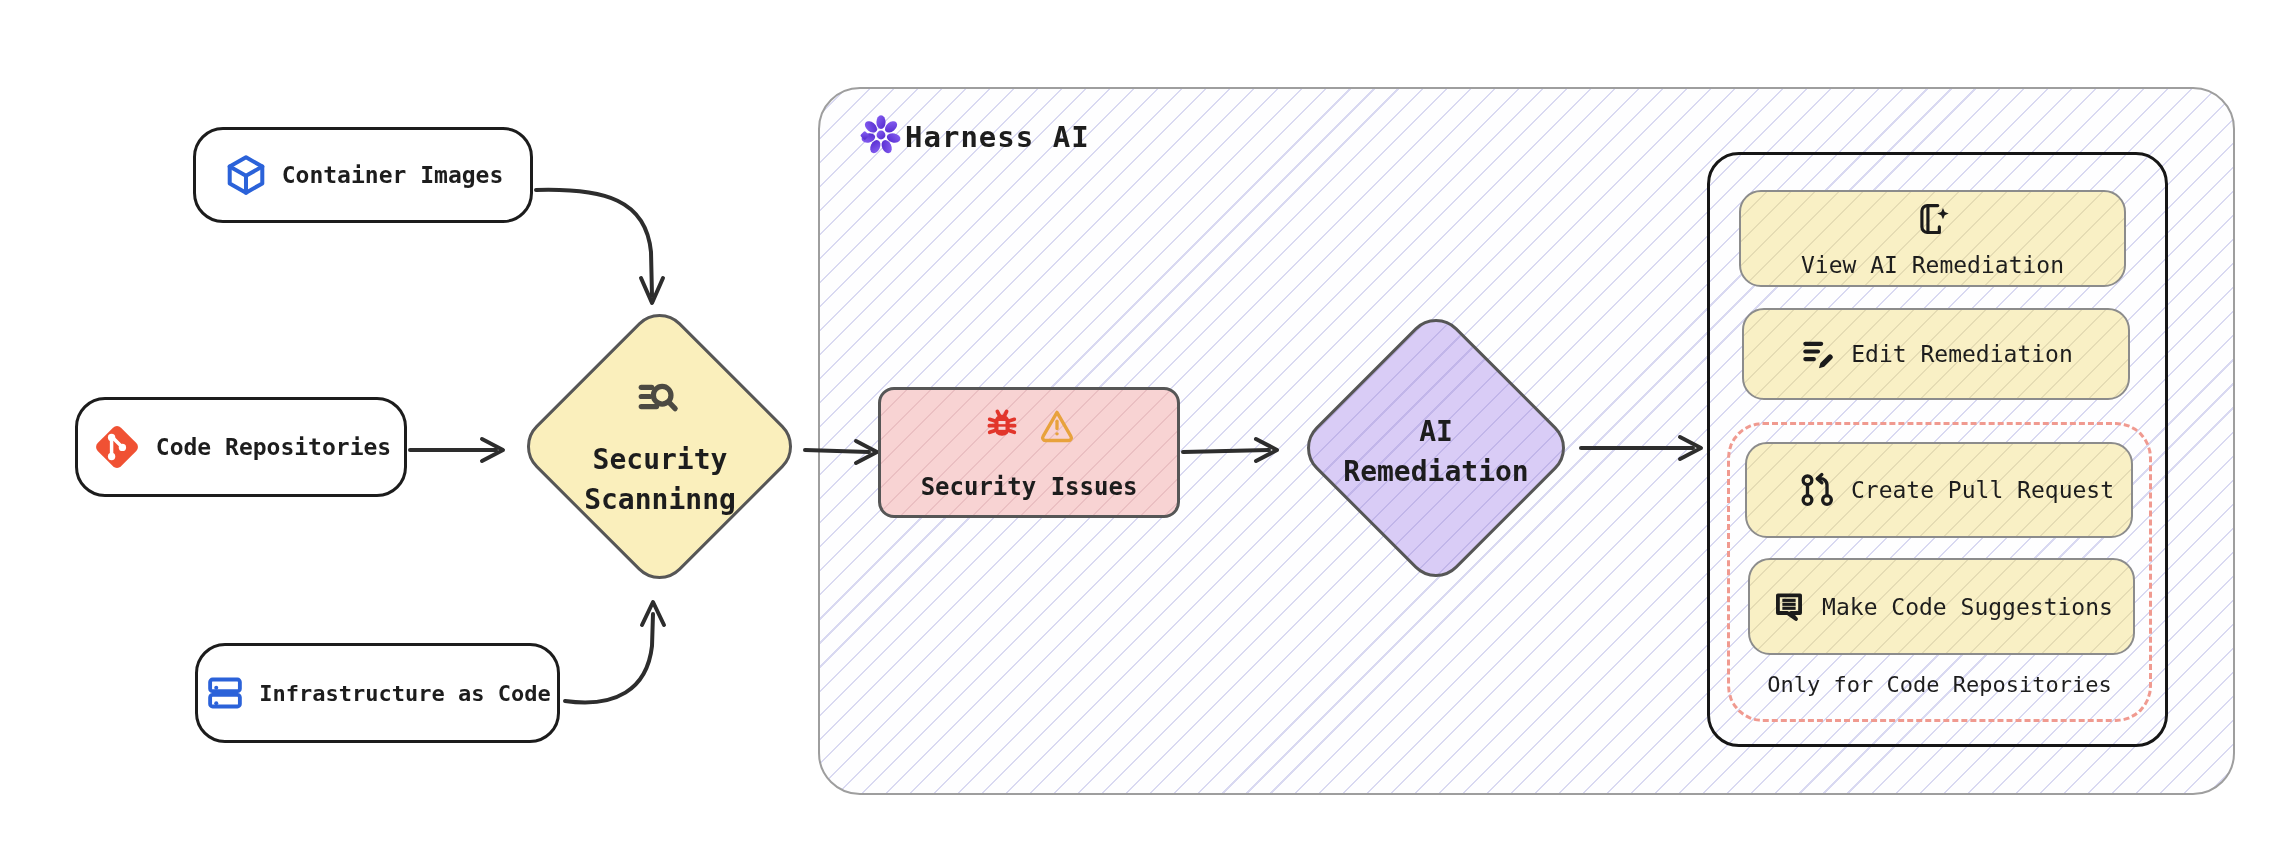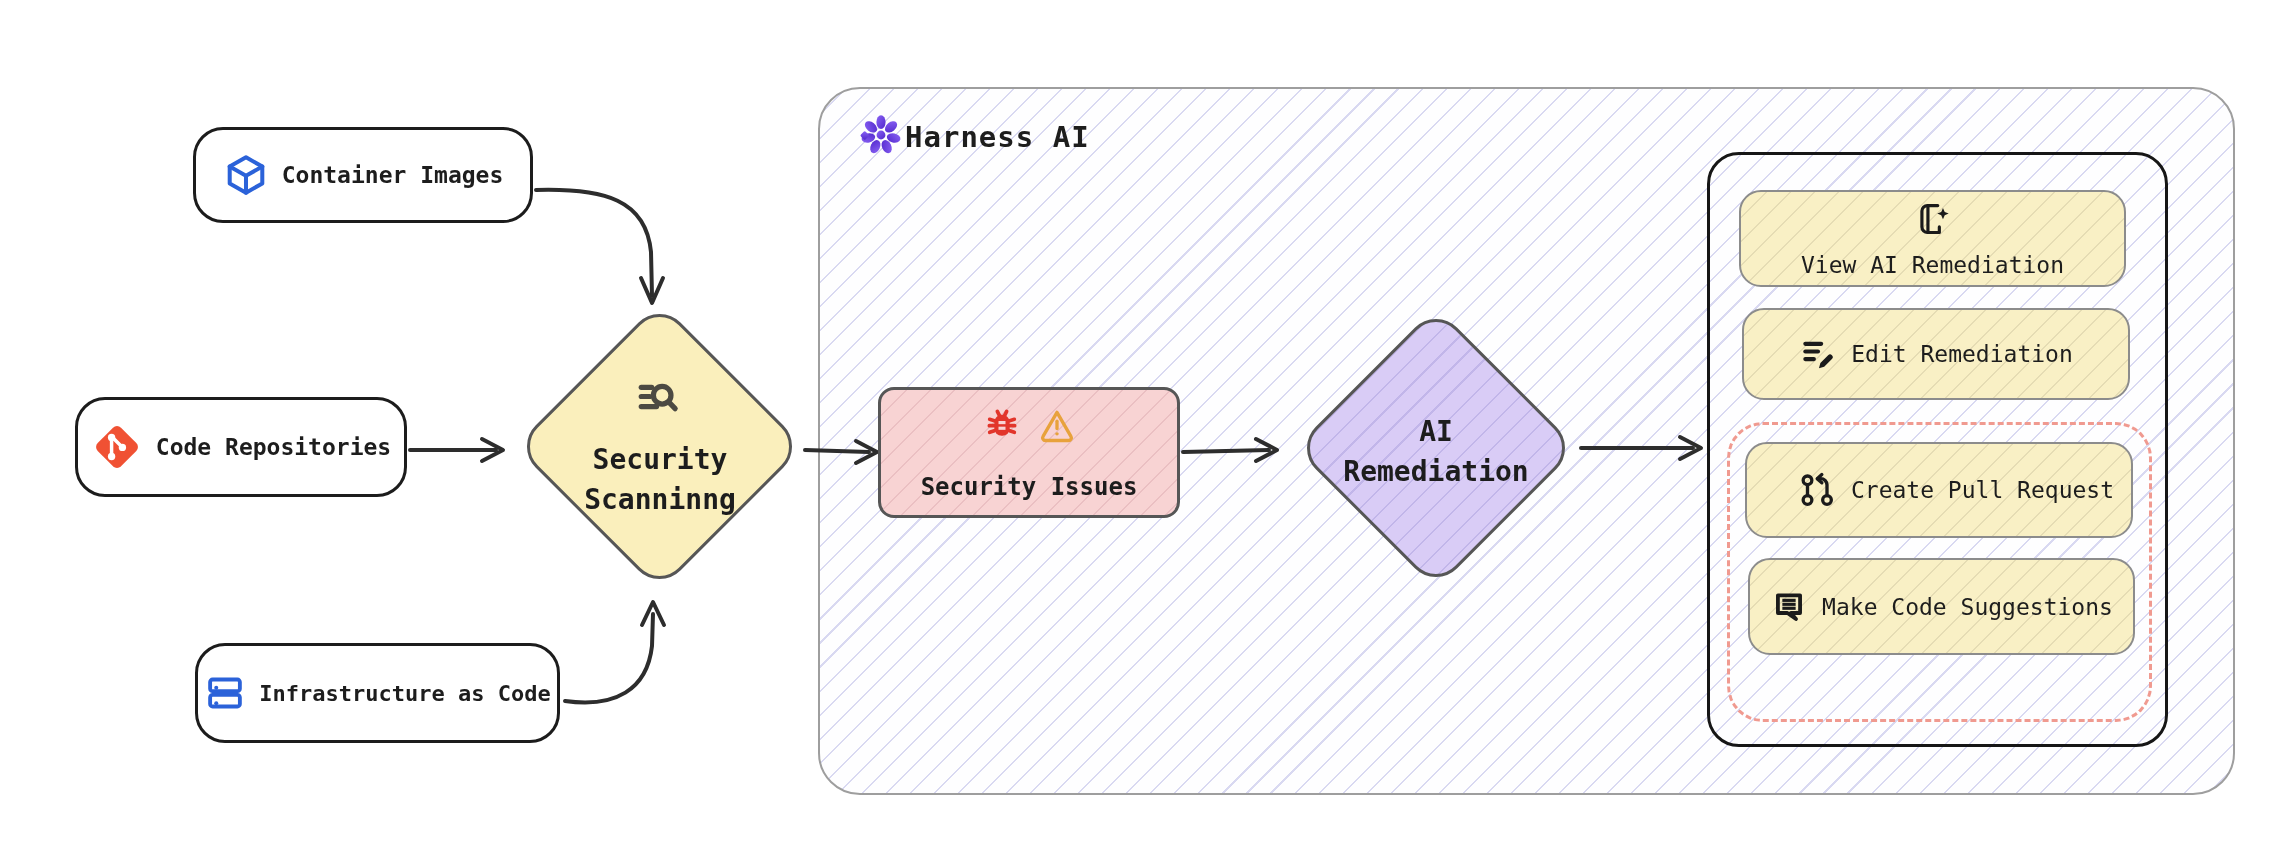--- a/index.html
+++ b/index.html
@@ -282,14 +282,15 @@
       <svg width="38" height="38" viewBox="0 0 24 24" fill="none" stroke="#1b1b1b" stroke-width="2.4" stroke-linejoin="round">
         <path d="M5 4.6 H19 V15.8 H13.2 L16.4 19.6 L11 15.8 H5 Z"></path>
         <line x1="7.8" y1="7.8" x2="16.2" y2="7.8" stroke-width="2"></line>
         <line x1="7.8" y1="10.3" x2="16.2" y2="10.3" stroke-width="2"></line>
         <line x1="7.8" y1="12.8" x2="16.2" y2="12.8" stroke-width="2"></line>
       </svg>
     </span>
     <span>Make Code Suggestions</span>
   </div>
 
+  <div class="dashed-note">Only for Code Repositories</div>
 
 </div>
 
 </body></html>

